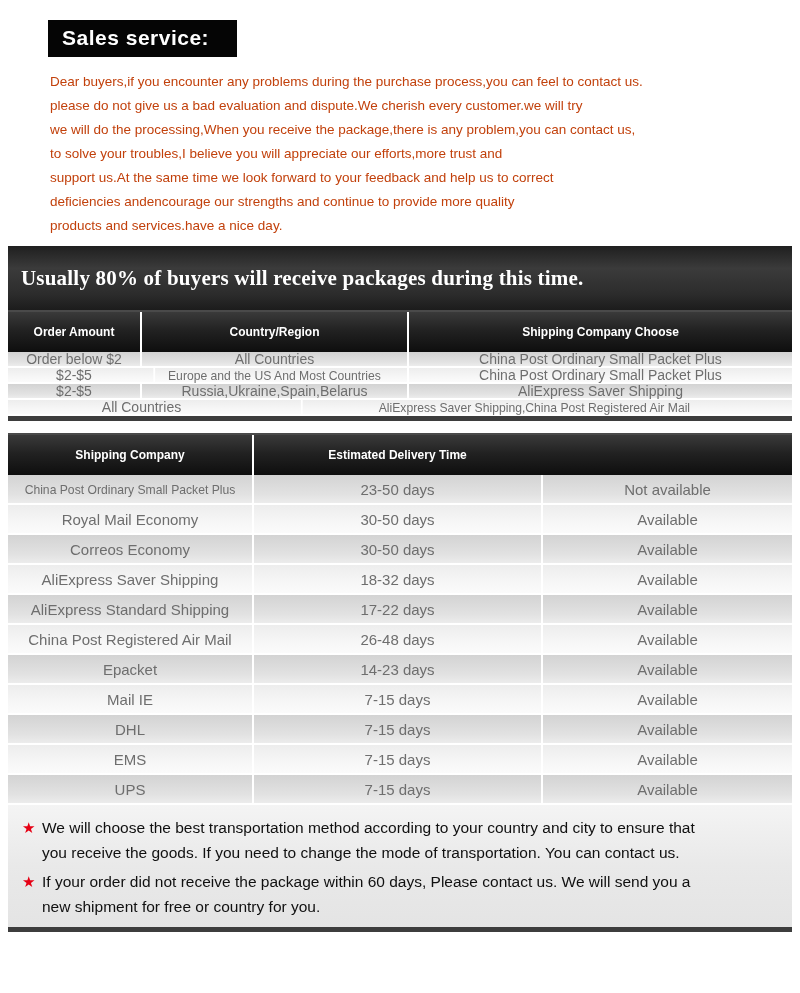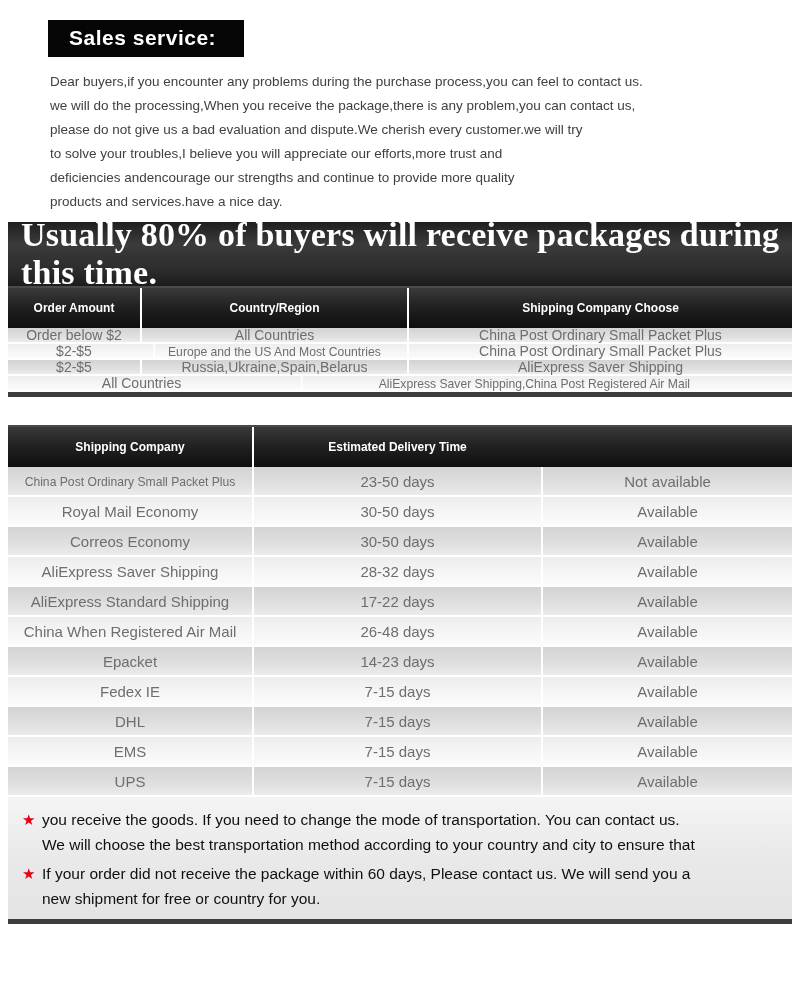--- a/index.html
+++ b/index.html
@@ -6,35 +6,35 @@
   body{
     width:800px;height:993px;background:#ffffff;overflow:hidden;
     font-family:"Liberation Sans", sans-serif;
     -webkit-font-smoothing:antialiased;
   }
   .page{width:800px;height:993px;position:relative;}
 
   
   .badge{
     display:inline-block;margin:20px 7px 0 48px;background:#050505;color:#fff;
-    font-weight:bold;font-size:21px;padding:6px 28px 7px 21px;letter-spacing:.5px;
-  }
-
-  
-  .sales-text{margin:13px 0 0 50px;color:#404040;font-size:13.5px;line-height:24px;}
+    font-weight:bold;font-size:21px;padding:6px 28px 7px 14px;letter-spacing:.5px;
+  }
+
+  
+  .sales-text{margin:13px 0 0 50px;color:#c2410c;font-size:13.5px;line-height:24px;}
   .sales-text div{white-space:nowrap;}
 
   
   .tbl{margin:0 8px;width:784px;}
   .tbl1{margin-top:8px;}
-  .tbl2{margin-top:28px;}
+  .tbl2{margin-top:12px;}
   .banner{
     height:64px;display:flex;align-items:center;padding-left:13px;box-sizing:border-box;
     background:linear-gradient(180deg,#1f1f1f 0%,#3b3b3b 35%,#2c2c2c 75%,#1c1c1c 100%);
-    color:#ffffff;font-family:"Liberation Serif", serif;font-weight:bold;font-size:34px;
+    color:#ffffff;font-family:"Liberation Serif", serif;font-weight:bold;font-size:21px;
     letter-spacing:.2px;
   }
   .thead{
     display:flex;height:42px;
     background:linear-gradient(180deg,#3a3a3a 0%,#222222 45%,#0e0e0e 100%);
     border-top:2px solid #4a4a4a;box-sizing:border-box;
   }
   .th{
     display:flex;align-items:center;justify-content:center;box-sizing:border-box;
     color:#ffffff;font-weight:bold;font-size:12px;white-space:nowrap;
@@ -79,23 +79,24 @@
 <body>
 
 <div class="page">
 
   
   <div class="badge">Sales service:</div>
 
   
   <div class="sales-text">
     <div>Dear buyers,if you encounter any problems during the purchase process,you can feel to contact us.</div>
+    <div>please do not give us a bad evaluation and dispute.We cherish every customer.we will try</div>
     <div>we will do the processing,When you receive the package,there is any problem,you can contact us,</div>
-    <div>please do not give us a bad evaluation and dispute.We cherish every customer.we will try</div>
     <div>to solve your troubles,I believe you will appreciate our efforts,more trust and</div>
+    <div>support us.At the same time we look forward to your feedback and help us to correct</div>
     <div>deficiencies andencourage our strengths and continue to provide more quality</div>
     <div>products and services.have a nice day.</div>
   </div>
 
   
   <div class="tbl tbl1">
     <div class="banner">Usually 80% of buyers will receive packages during this time.</div>
     <div class="thead">
       <div class="th c1">Order Amount</div>
       <div class="th c2">Country/Region</div>
@@ -139,40 +140,40 @@
       <div class="td c2">30-50 days</div>
       <div class="td c3">Available</div>
     </div>
     <div class="tr odd">
       <div class="td c1">Correos Economy</div>
       <div class="td c2">30-50 days</div>
       <div class="td c3">Available</div>
     </div>
     <div class="tr even">
       <div class="td c1">AliExpress Saver Shipping</div>
-      <div class="td c2">28-32 days</div>
+      <div class="td c2">18-32 days</div>
       <div class="td c3">Available</div>
     </div>
     <div class="tr odd">
       <div class="td c1">AliExpress Standard Shipping</div>
       <div class="td c2">17-22 days</div>
       <div class="td c3">Available</div>
     </div>
     <div class="tr even">
-      <div class="td c1">China When Registered Air Mail</div>
+      <div class="td c1">China Post Registered Air Mail</div>
       <div class="td c2">26-48 days</div>
       <div class="td c3">Available</div>
     </div>
     <div class="tr odd">
       <div class="td c1">Epacket</div>
       <div class="td c2">14-23 days</div>
       <div class="td c3">Available</div>
     </div>
     <div class="tr even">
-      <div class="td c1">Fedex IE</div>
+      <div class="td c1">Mail IE</div>
       <div class="td c2">7-15 days</div>
       <div class="td c3">Available</div>
     </div>
     <div class="tr odd">
       <div class="td c1">DHL</div>
       <div class="td c2">7-15 days</div>
       <div class="td c3">Available</div>
     </div>
     <div class="tr even">
       <div class="td c1">EMS</div>
@@ -181,22 +182,22 @@
     </div>
     <div class="tr odd">
       <div class="td c1">UPS</div>
       <div class="td c2">7-15 days</div>
       <div class="td c3">Available</div>
     </div>
 
     <div class="notes">
       <div class="note">
         <span class="star">★</span>
+        <div>We will choose the best transportation method according to your country and city to ensure that</div>
         <div>you receive the goods. If you need to change the mode of transportation. You can contact us.</div>
-        <div>We will choose the best transportation method according to your country and city to ensure that</div>
       </div>
       <div class="note">
         <span class="star">★</span>
         <div>If your order did not receive the package within 60 days, Please contact us. We will send you a</div>
         <div>new shipment for free or country for you.</div>
       </div>
     </div>
     <div class="bottom-bar"></div>
   </div>
 

